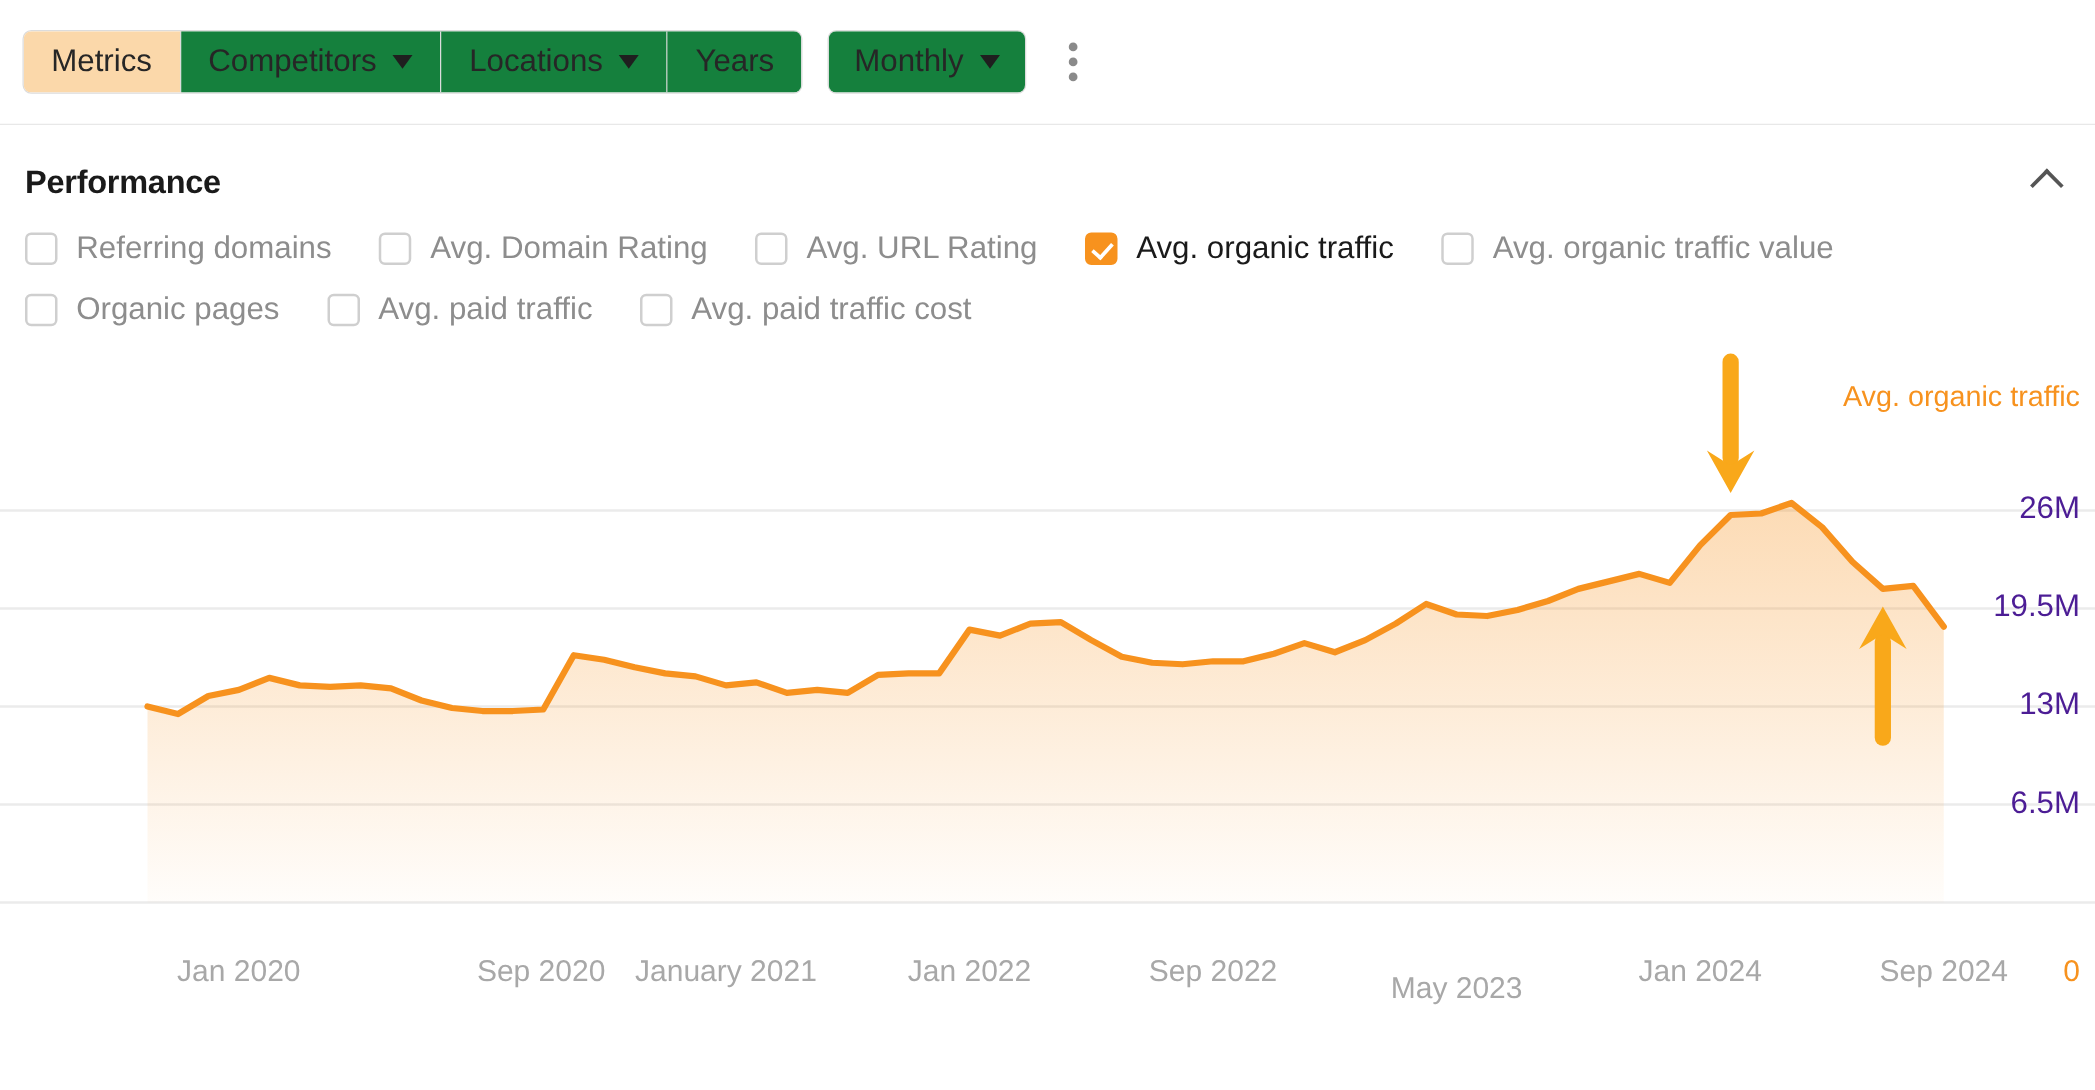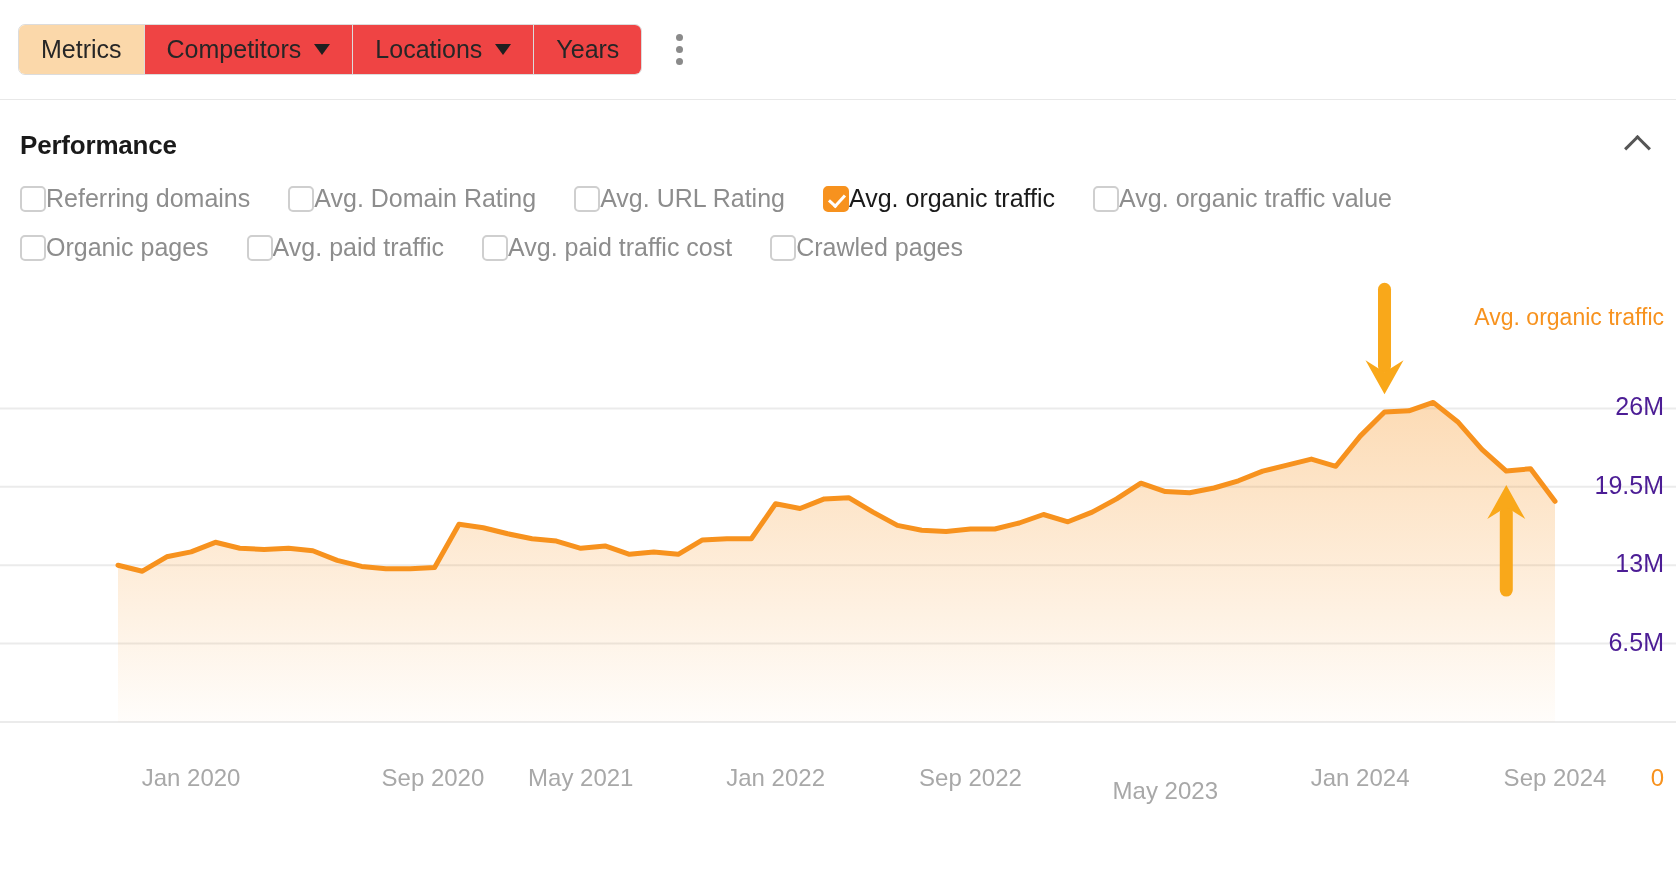--- a/index.html
+++ b/index.html
@@ -32,21 +32,21 @@
     display: flex;
     align-items: center;
     gap: 13px;
     padding: 0 22px;
     font-size: 25px;
     color: #262626;
     border-right: 1px solid #dcdcdc;
     height: 100%;
     white-space: nowrap;
     cursor: pointer;
-    background: #ef4444;
+    background: #15803d;
   }
   .seg:last-child { border-right: none; }
   .seg.active { background: #fbd8aa; justify-content: center; }
 
   .caret {
     width: 0; height: 0;
     border-left: 8px solid transparent;
     border-right: 8px solid transparent;
     border-top: 11px solid #1f1f1f;
     display: inline-block;
@@ -102,20 +102,21 @@
   
   .cb-rows { padding: 22px 20px 0 20px; }
   .cb-row {
     display: flex;
     align-items: center;
     margin-bottom: 20px;
   }
   .cb-item {
     display: flex;
     align-items: center;
+    gap: 15px;
     margin-right: 38px;
     cursor: pointer;
     white-space: nowrap;
   }
   .cb-box {
     width: 26px; height: 26px;
     border: 2px solid #cfcfcf;
     border-radius: 5px;
     background: #fff;
     flex: 0 0 auto;
@@ -193,20 +194,26 @@
     <div class="seg">
       <span>Locations</span>
       <i class="caret"></i>
     </div>
     <div class="seg">
       <span>Years</span>
     </div>
   </div>
 
 
+  <div class="seg-group period-group">
+    <div class="seg">
+      <span>Monthly</span>
+      <i class="caret"></i>
+    </div>
+  </div>
 
   <div class="kebab">
     <span></span>
     <span></span>
     <span></span>
   </div>
 </div>
 
 <div class="perf-head">
   <div class="perf-title">Performance</div>
@@ -245,24 +252,20 @@
       <span class="cb-box"></span>
       <span class="cb-label">Organic pages</span>
     </div>
     <div class="cb-item">
       <span class="cb-box"></span>
       <span class="cb-label">Avg. paid traffic</span>
     </div>
     <div class="cb-item">
       <span class="cb-box"></span>
       <span class="cb-label">Avg. paid traffic cost</span>
-    </div>
-    <div class="cb-item">
-      <span class="cb-box"></span>
-      <span class="cb-label">Crawled pages</span>
     </div>
   </div>
 
 </div>
 
 <div class="chart-wrap">
   <svg class="chart-svg" id="chart-svg" width="1676" height="520" viewBox="0 0 1676 520">
       <defs>
         <linearGradient id="areaGrad" x1="0" y1="0" x2="0" y2="1">
           <stop offset="0%" stop-color="#f7921e" stop-opacity="0.33"></stop>
@@ -289,21 +292,21 @@
   <div class="series-label">Avg. organic traffic</div>
   <div id="ytick-layer">
       <div class="ytick" style="top: 110.4px;">26M</div>
       <div class="ytick" style="top: 188.8px;">19.5M</div>
       <div class="ytick" style="top: 267.2px;">13M</div>
       <div class="ytick" style="top: 345.6px;">6.5M</div>
     </div>
   <div id="xtick-layer">
       <div class="xtick" style="left: 191.068px; top: 482px;">Jan 2020</div>
       <div class="xtick" style="left: 385.915px; top: 482px; margin-left: 47px;">Sep 2020</div>
-      <div class="xtick" style="left: 580.763px; top: 482px;">May 2021</div>
+      <div class="xtick" style="left: 580.763px; top: 482px;">January 2021</div>
       <div class="xtick" style="left: 775.61px; top: 482px;">Jan 2022</div>
       <div class="xtick" style="left: 970.458px; top: 482px;">Sep 2022</div>
       <div class="xtick" style="left: 1165.31px; top: 495px;">May 2023</div>
       <div class="xtick" style="left: 1360.15px; top: 482px;">Jan 2024</div>
       <div class="xtick" style="left: 1555px; top: 482px;">Sep 2024</div>
       <div class="xzero" style="top: 482px;">0</div>
     </div>
 </div>
 
 </body></html>

